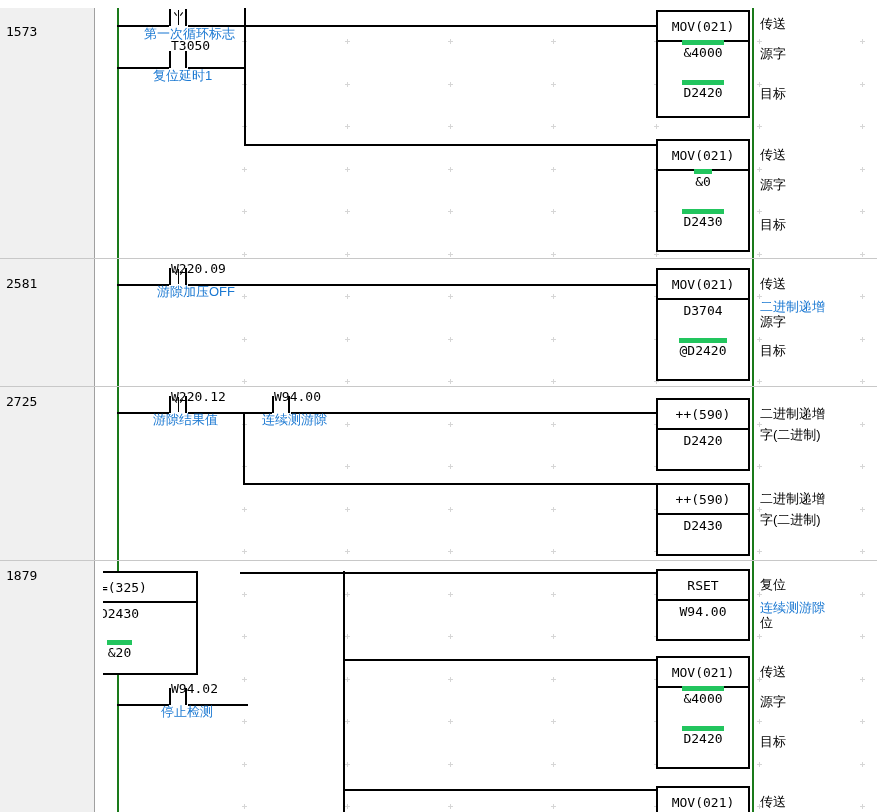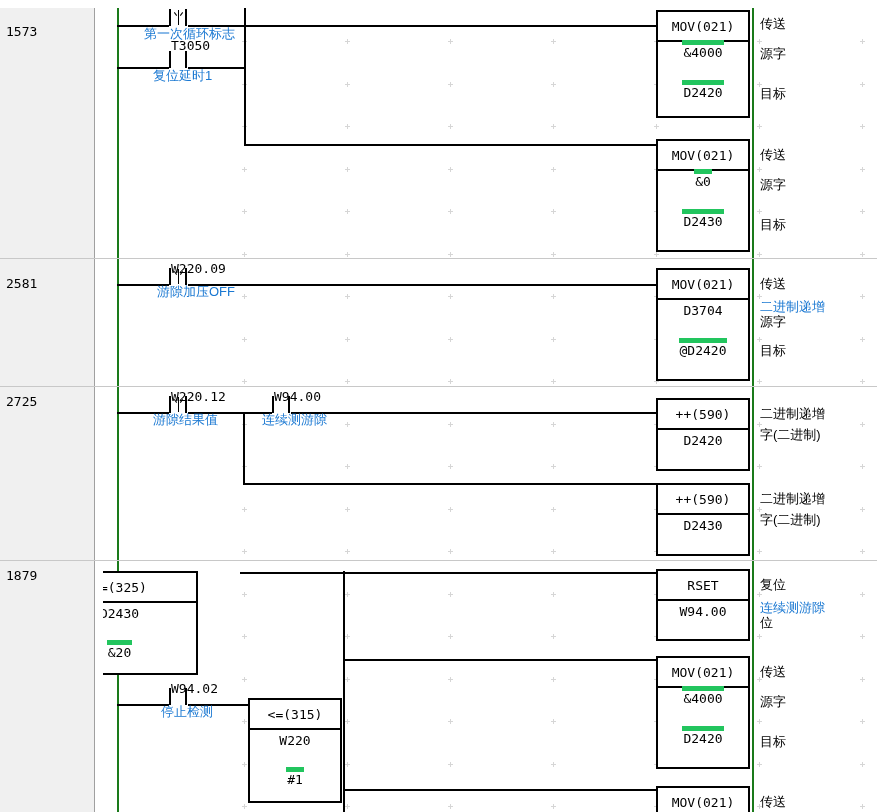--- a/index.html
+++ b/index.html
@@ -378,26 +378,20 @@
 
     <div class="clabel" style="left:68px;top:673px;">W94.02</div>
     <div class="hw" style="left:14px;top:696px;width:52px;"></div>
     <div class="hw" style="left:85px;top:696px;width:60px;"></div>
     <div class="contact" style="left:66px;top:688px;">
       <div class="bar l" style="top:-8px;"></div>
         <div class="bar r" style="top:-8px;"></div>
     </div>
     <div class="ccomment" style="left:58px;top:695px;">停止检测</div>
 
-    <div class="ibox" style="left:145px;top:690px;width:94px;height:105px;">
-      <div class="divider" style="top:28px;"></div>
-      <div class="op" style="top:7px;">&lt;=(315)</div>
-      <div class="opnd" style="top:33px;">W220</div>
-      <div class="opnd" style="top:72px;"><span class="ovl">#1</span></div>
-    </div>
 
     <div class="vw" style="left:240px;top:563px;height:249px;"></div>
 
     <div class="hw" style="left:240px;top:651px;width:315px;"></div>
     <div class="hw" style="left:240px;top:781px;width:315px;"></div>
 
     <div class="ibox" style="left:553px;top:561px;width:94px;height:72px;">
       <div class="divider" style="top:28px;"></div>
       <div class="op" style="top:7px;">RSET</div>
       <div class="opnd" style="top:33px;">W94.00</div>

